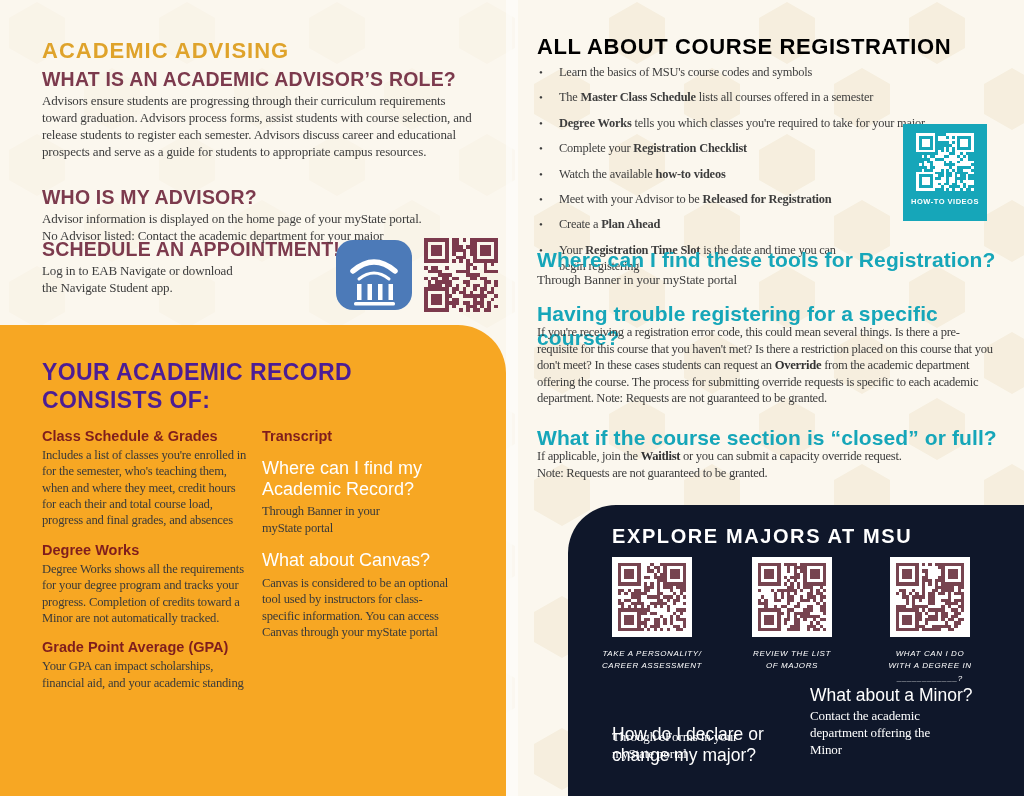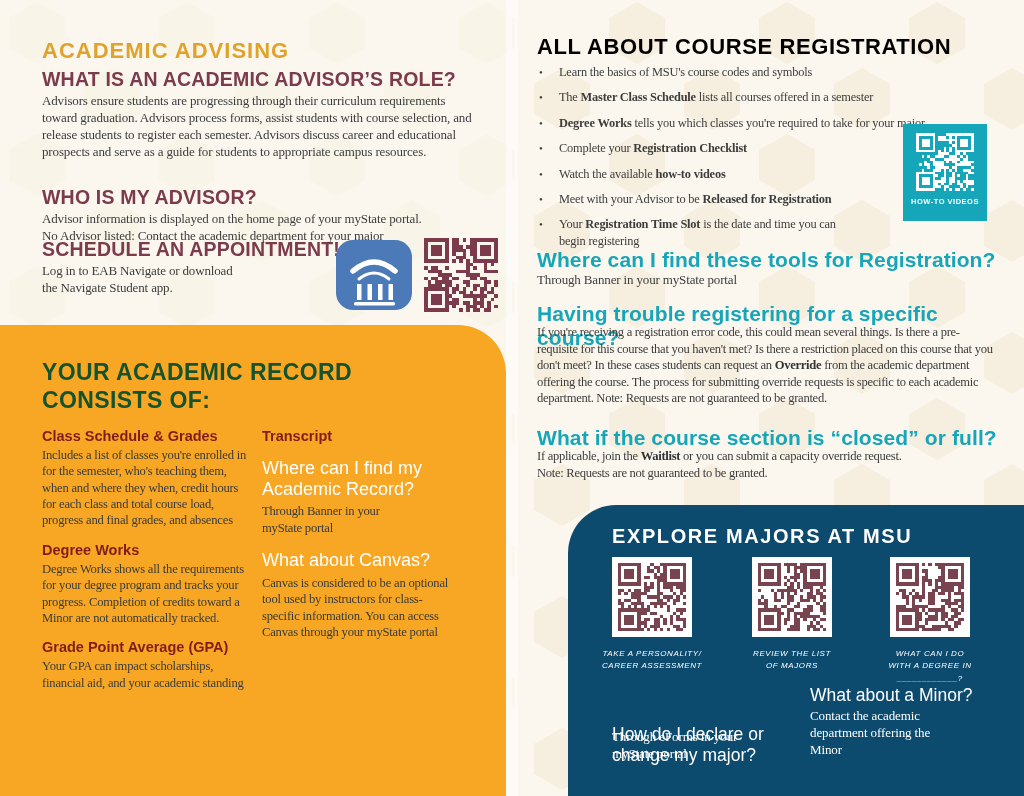--- a/index.html
+++ b/index.html
@@ -5,21 +5,21 @@
   html,body{margin:0;padding:0;background:#e8e4da;}
   #page{position:relative;width:1024px;height:796px;background:#FBF7EE;overflow:hidden;
         font-family:"Liberation Sans",sans-serif;}
   #hexbg{position:absolute;left:0;top:0;width:1024px;height:796px;pointer-events:none;}
   .abs{position:absolute;}
   
   .h-gold{color:#DFA32B;font-size:22px;font-weight:800;letter-spacing:1px;}
   .h-maroon-sub{color:#7C3A4D;font-size:19.5px;font-weight:600;letter-spacing:.2px;}
   .h-teal-lg{color:#000000;font-size:22px;font-weight:800;letter-spacing:.6px;}
   .h-teal{color:#16A6B9;font-size:21px;font-weight:700;letter-spacing:.1px;}
-  .h-panel-maroon{color:#14532d;font-size:23px;font-weight:800;line-height:1.22;white-space:pre-line;letter-spacing:.4px;}
+  .h-panel-maroon{color:#4c1d95;font-size:23px;font-weight:800;line-height:1.22;white-space:pre-line;letter-spacing:.4px;}
   .h-item{color:#7f1d1d;font-size:14.5px;font-weight:700;margin:0 0 3px 0;}
   .h-white{color:#FFFFFF;font-weight:400;margin:0;}
   
   .body{font-family:"Liberation Serif",serif;font-size:13px;line-height:1.32;color:#3D3D3D;letter-spacing:-0.15px;}
   .body b{font-weight:bold;color:#333;}
   .panel-body{font-family:"Liberation Serif",serif;font-size:12.6px;line-height:1.3;color:#3A3A3A;letter-spacing:-0.2px;margin:0 0 13px 0;}
   .white-body{font-family:"Liberation Serif",serif;font-size:13px;line-height:1.3;color:#FFFFFF;letter-spacing:-0.1px;}
   
   .yellow-panel{position:absolute;left:0;top:325px;width:506px;height:471px;background:#F7A723;border-top-right-radius:48px;}
   .col{position:absolute;top:103px;}
@@ -27,21 +27,21 @@
   .bullets{list-style:none;margin:0;padding:0;width:408px;}
   .bullets li{position:relative;padding-left:22px;margin-bottom:9px;
       font-family:"Liberation Serif",serif;font-size:12.4px;line-height:1.32;color:#3D3D3D;letter-spacing:-0.2px;}
   .bullets li::before{content:"•";position:absolute;left:2px;top:1px;font-size:11px;color:#3D3D3D;}
   
   .howto{position:absolute;left:903px;top:124px;width:84px;height:97px;background:#16A6B9;
          display:flex;flex-direction:column;align-items:center;}
   .howto .qr{width:58px;height:58px;margin-top:9px;}
   .howto-label{color:#fff;font-size:7.5px;font-weight:700;letter-spacing:.5px;margin-top:6px;}
   
-  .maroon-panel{position:absolute;left:568px;top:505px;width:456px;height:291px;background:#0c4a6e;border-top-left-radius:48px;}
+  .maroon-panel{position:absolute;left:568px;top:505px;width:456px;height:291px;background:#0f172a;border-top-left-radius:48px;}
   .mp-title{position:absolute;left:44px;top:20px;color:#fff;font-size:20px;font-weight:800;letter-spacing:1.6px;}
   .qr-card{position:absolute;top:52px;width:68px;height:68px;background:#FFFFFF;padding:6px;}
   .qr-card .qr{width:68px;height:68px;}
   .qr-label{position:absolute;top:143px;width:140px;text-align:center;color:#fff;
             font-size:8px;font-style:italic;letter-spacing:.6px;line-height:1.55;}
   .qr{display:block;}
   .appt-qr{position:absolute;left:424px;top:238px;width:74px;height:74px;}
   .seam{position:absolute;left:506px;top:0;width:12px;height:796px;background:rgba(255,255,255,0.55);}
   .navigate-icon{position:absolute;left:336px;top:240px;}
 </style>
@@ -326,21 +326,21 @@
         <rect x="17" y="20" width="1" height="1" fill="#7C3A4D"></rect>
         <rect x="18" y="20" width="1" height="1" fill="#7C3A4D"></rect>
       </svg></div>
 
   <div class="yellow-panel">
     <div class="abs h-panel-maroon" style="left:42px;top:33px;">YOUR ACADEMIC RECORD
 CONSISTS OF:</div>
 
     <div class="col" style="left:42px;width:208px;">
       <h3 class="h-item">Class Schedule &amp; Grades</h3>
-      <p class="panel-body">Includes a list of classes you're enrolled in for the semester, who's teaching them, when and where they when, credit hours for each class and total course load, progress and final grades, and absences</p>
+      <p class="panel-body">Includes a list of classes you're enrolled in for the semester, who's teaching them, when and where they meet, credit hours for each their and total course load, progress and final grades, and absences</p>
       <h3 class="h-item">Degree Works</h3>
       <p class="panel-body">Degree Works shows all the requirements for your degree program and tracks your progress. Completion of credits toward a Minor are not automatically tracked.</p>
       <h3 class="h-item">Grade Point Average (GPA)</h3>
       <p class="panel-body">Your GPA can impact scholarships, financial aid, and your academic standing</p>
     </div>
 
     <div class="col" style="left:262px;width:198px;">
       <h3 class="h-item">Transcript</h3>
       <h3 class="h-white" style="font-size:18px;line-height:1.15;margin-top:14px;margin-bottom:4px;">Where can I find my Academic Record?</h3>
       <p class="panel-body">Through Banner in your<br>myState portal</p>
@@ -351,20 +351,21 @@
 
   <div class="abs h-teal-lg" style="left:537px;top:34px;">ALL ABOUT COURSE REGISTRATION</div>
 
   <ul class="bullets abs" style="left:537px;top:64px;">
     <li>Learn the basics of MSU's course codes and symbols</li>
     <li>The <b>Master Class Schedule</b> lists all courses offered in a semester</li>
     <li><b>Degree Works</b> tells you which classes you're required to take for your major</li>
     <li>Complete your <b>Registration Checklist</b></li>
     <li>Watch the available <b>how-to videos</b></li>
     <li>Meet with your Advisor to be <b>Released for Registration</b></li>
+    <li>Create a <b>Plan Ahead</b></li>
     <li>Your <b>Registration Time Slot</b> is the date and time you can<br>begin registering</li>
   </ul>
 
   <div class="howto">
     <div class="qr"><svg viewBox="0 0 21 21" width="100%" height="100%" shape-rendering="crispEdges">
           <rect x="0" y="0" width="1" height="1" fill="#FFFFFF"></rect>
           <rect x="1" y="0" width="1" height="1" fill="#FFFFFF"></rect>
           <rect x="2" y="0" width="1" height="1" fill="#FFFFFF"></rect>
           <rect x="3" y="0" width="1" height="1" fill="#FFFFFF"></rect>
           <rect x="4" y="0" width="1" height="1" fill="#FFFFFF"></rect>

